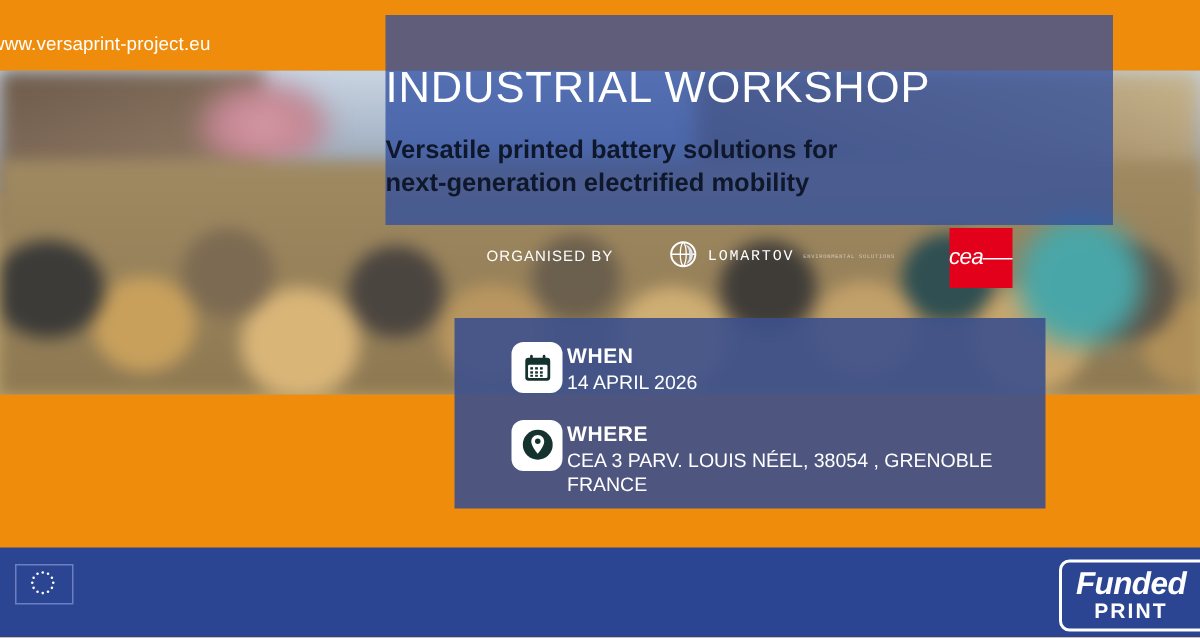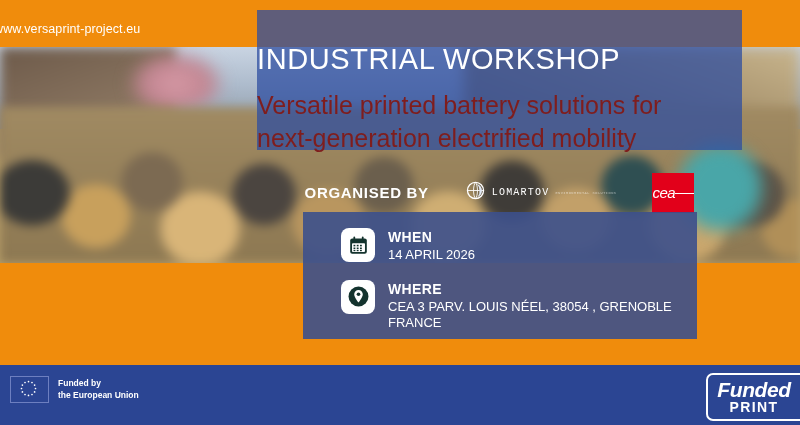--- a/index.html
+++ b/index.html
@@ -111,37 +111,37 @@
     padding-top: 34px;
     font-size: 29px;
     font-weight: 400;
     color: #ffffff;
     letter-spacing: .6px;
     line-height: 1.1;
   }
   .title-panel .subtitle {
     margin: 0;
     padding-top: 13px;
-    font-size: 25px;
-    font-weight: 400;
-    color: #7f1d1d;
+    font-size: 17px;
+    font-weight: 700;
+    color: #0f172a;
     line-height: 1.32;
   }
   .organised-row {
     display: flex;
     align-items: center;
     justify-content: center;
     gap: 36px;
     padding-top: 18px;
   }
   .organised-label {
-    font-size: 15px;
+    font-size: 10px;
     color: #ffffff;
     letter-spacing: .7px;
-    font-weight: 700;
+    font-weight: 400;
   }
 
   
   .lomartov {
     display: flex;
     flex-direction: row;
     align-items: center;
     gap: 6px;
     font-family: Liberation Mono, monospace;
   }
@@ -187,21 +187,21 @@
     top: 212px;
     width: 394px;
     height: 127px;
     background: rgba(60, 80, 140, 0.90);
     box-sizing: border-box;
     padding: 16px 14px 0 18px;
   }
   .info-row {
     display: flex;
     align-items: flex-start;
-    gap: 13px;
+    gap: 3px;
     padding-left: 20px;
   }
   .info-row + .info-row { margin-top: 16px; justify-content: flex-end; }
   .info-icon {
     width: 34px;
     height: 34px;
     flex: 0 0 34px;
     background: #ffffff;
     border-radius: 8px;
     display: flex;
@@ -390,24 +390,20 @@
             <circle cx="21.0" cy="17.5" r="0.85"></circle>
             <circle cx="17.5" cy="18.4" r="0.85"></circle>
             <circle cx="14.0" cy="17.5" r="0.85"></circle>
             <circle cx="11.4" cy="14.9" r="0.85"></circle>
             <circle cx="10.5" cy="11.5" r="0.85"></circle>
             <circle cx="11.4" cy="8.1" r="0.85"></circle>
             <circle cx="14.0" cy="5.5" r="0.85"></circle>
           </g>
         </svg>
       </div>
-      <div class="eu-funded">
-        <div>Funded by</div>
-        <div>the European Union</div>
-      </div>
     </div>
 
     <div class="versaprint-logo">
       <span class="vp-versa">Funded</span>
       <span class="vp-print">PRINT</span>
     </div>
 
   </div>
 
 </div>

